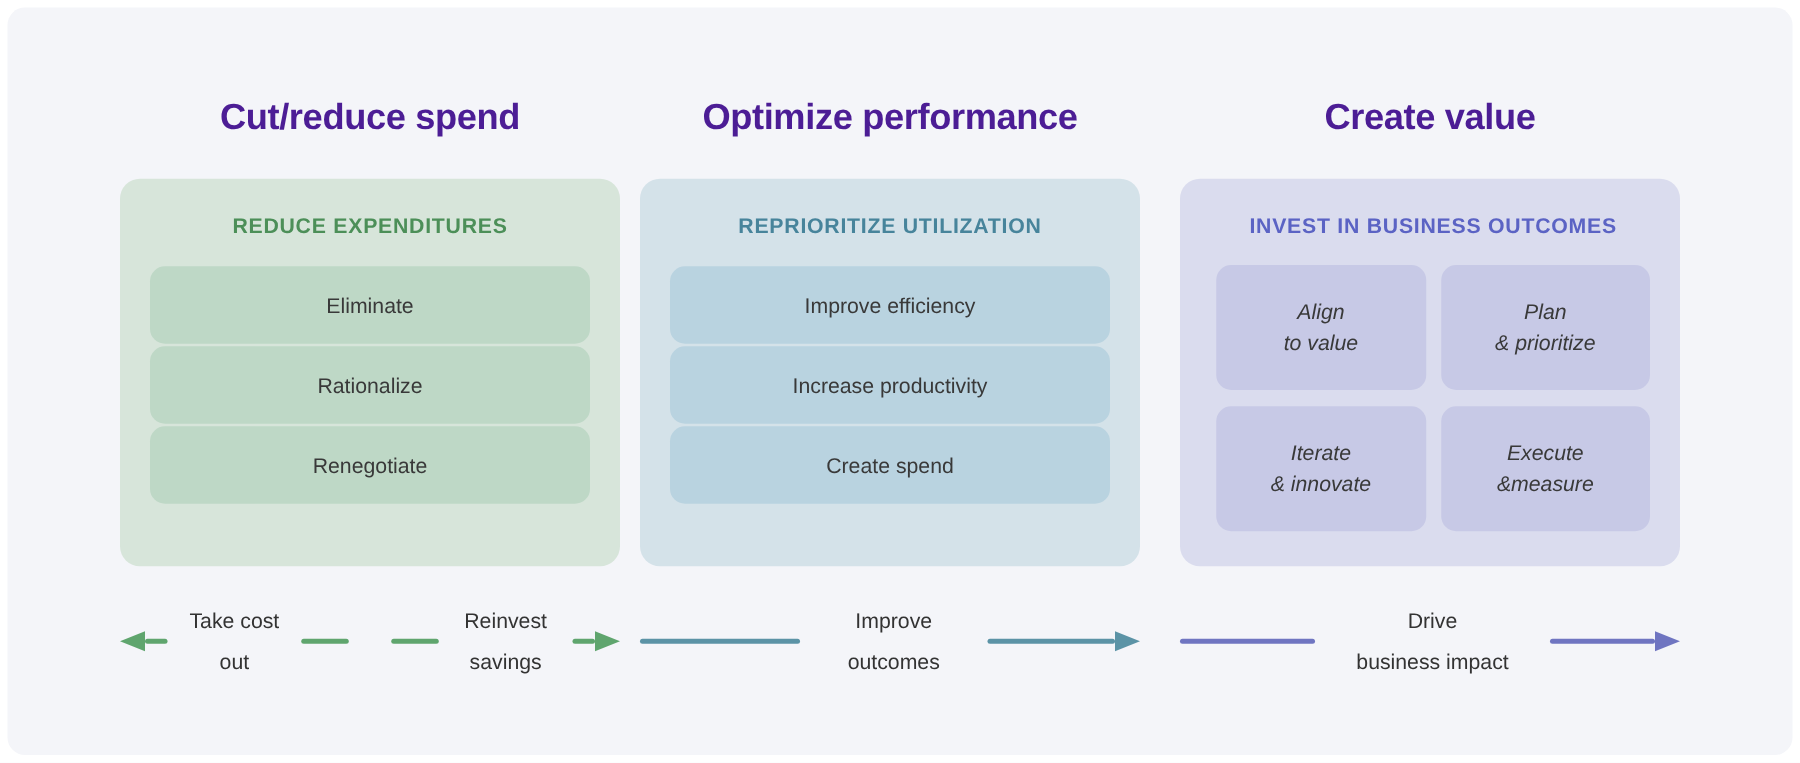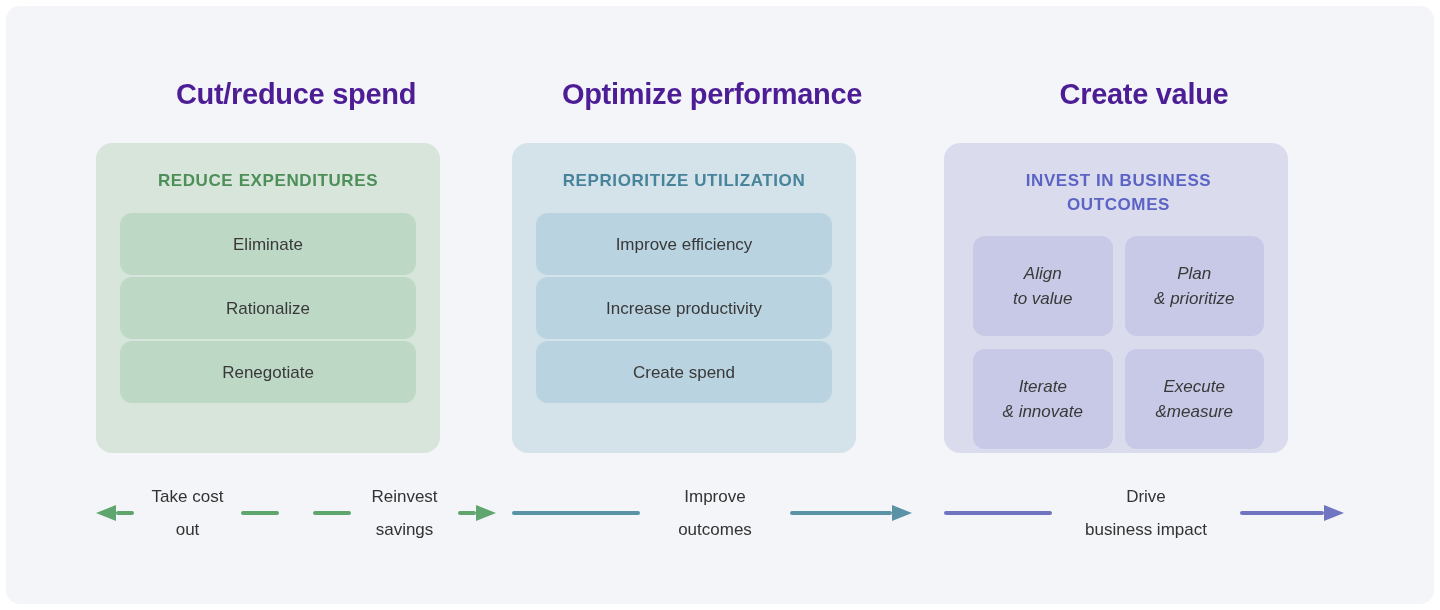--- a/index.html
+++ b/index.html
@@ -16,21 +16,21 @@
   .col-2 { left:506px; }
   .col-3 { left:938px; }
 
   .col-title {
     position:absolute; top:72px; left:0; width:100%;
     text-align:center; font-size:29px; font-weight:700; color:#4c1d95;
     letter-spacing:-0.3px;
   }
 
   .card {
-    position:absolute; top:137px; left:0; width:344px; height:310px;
+    position:absolute; top:137px; left:0; width:400px; height:310px;
     border-radius:16px; padding:26px 24px 0 24px;
   }
   .card-heading {
     text-align:center; font-size:17px; font-weight:700;
     letter-spacing:0.6px; line-height:24px;
   }
 
   .stack { margin-top:20px; display:flex; flex-direction:column; gap:2px; }
   .chip {
     height:62px; border-radius:12px;

